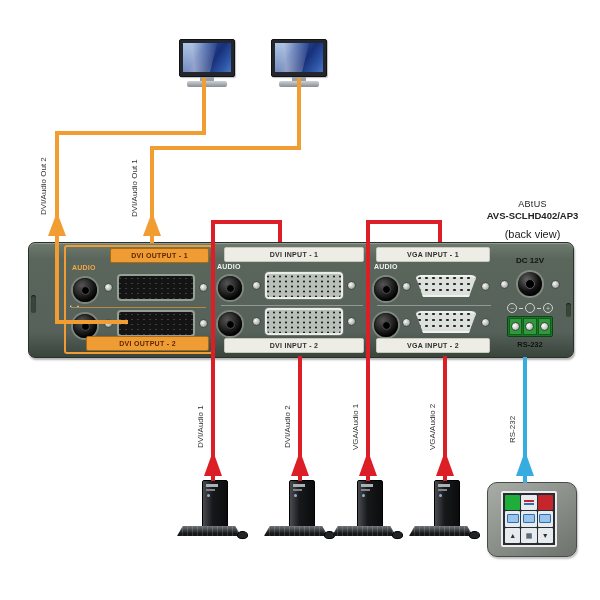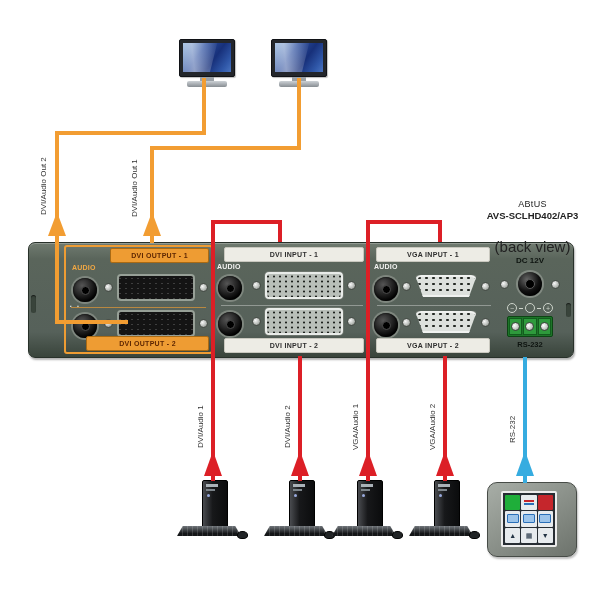--- a/index.html
+++ b/index.html
@@ -120,21 +120,21 @@
   .tb.info{flex-direction:column;gap:1px;}
   .ibar{width:10px;height:2px;}
   .ibar.r{background:#c5262c;}
   .ibar.b{background:#2a6fb8;}
   .mglyph{width:10px;height:7px;border:1px solid #2a6fb8;background:#9cc4ea;border-radius:1px;}
 
   
   .title{position:absolute;left:470px;top:199px;width:125px;text-align:center;z-index:2;color:#222;}
   .t-brand{font-size:9px;letter-spacing:.3px;}
   .t-model{font-size:9.5px;font-weight:bold;margin-top:1px;}
-  .t-view{font-size:15px;margin-top:17px;}
+  .t-view{font-size:11px;margin-top:7px;}
 </style>
 </head>
 <body>
 
 <div id="canvas">
 
   <div class="mon" style="left:179px;top:39px;">
     <div class="mscr">
       <div class="mglass">
           <div class="streak"></div>

